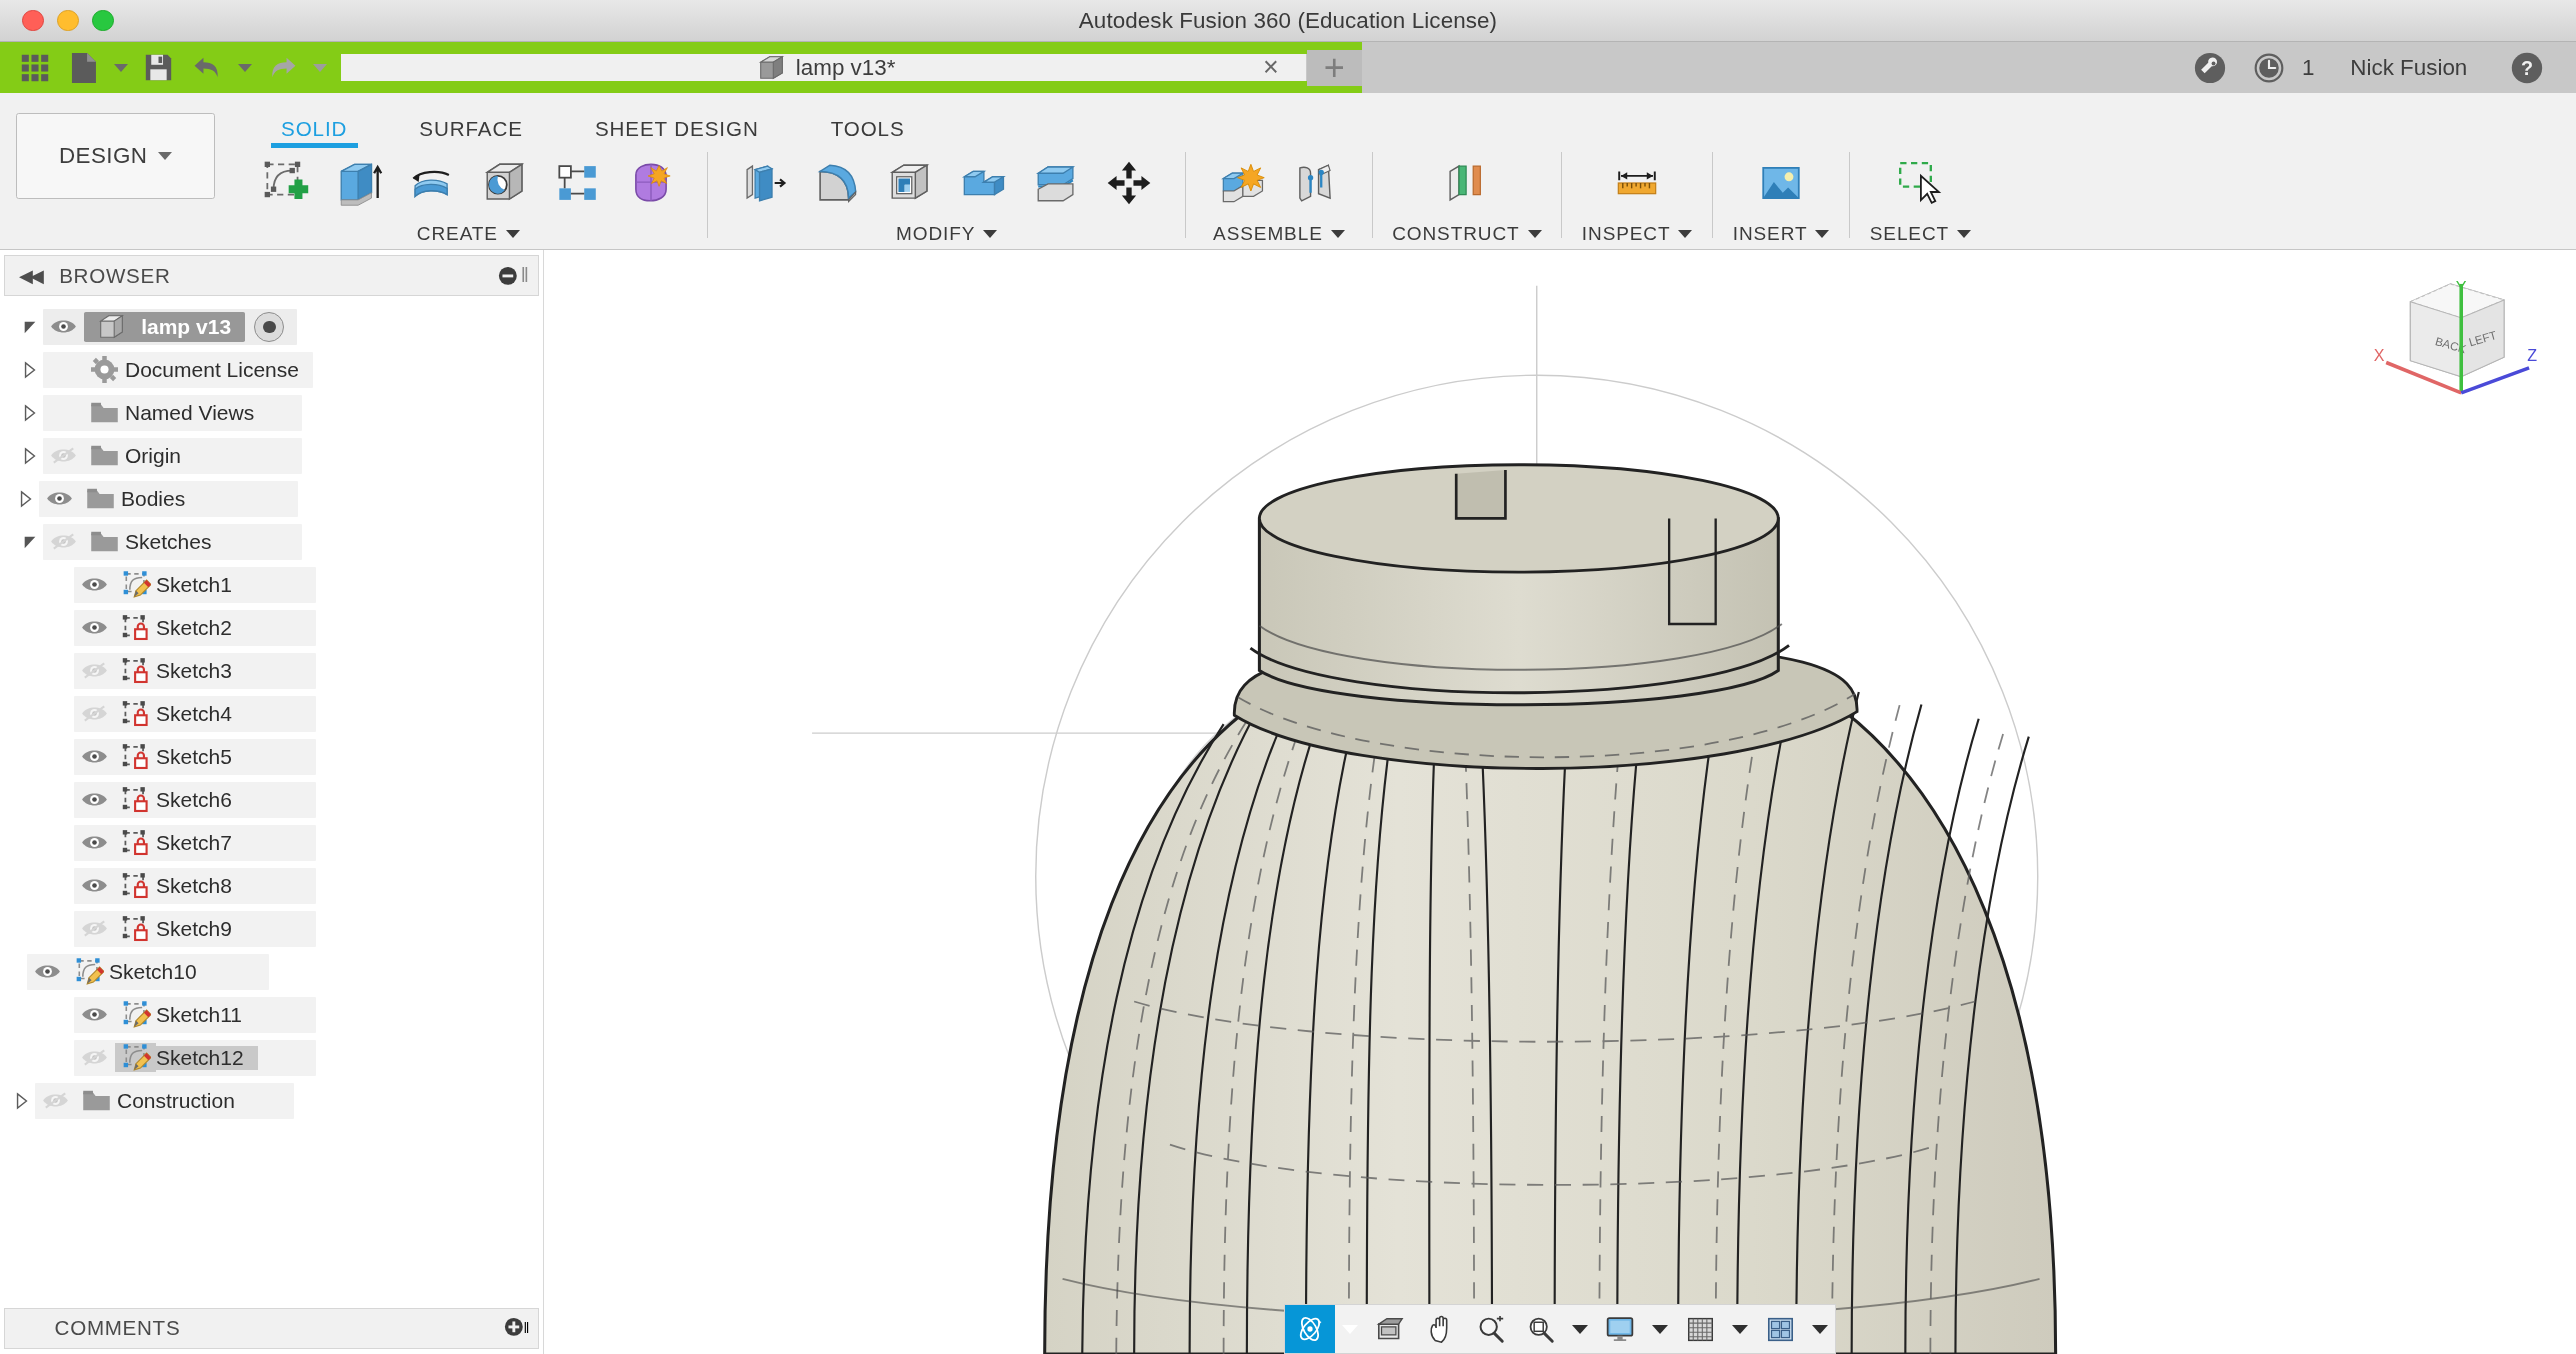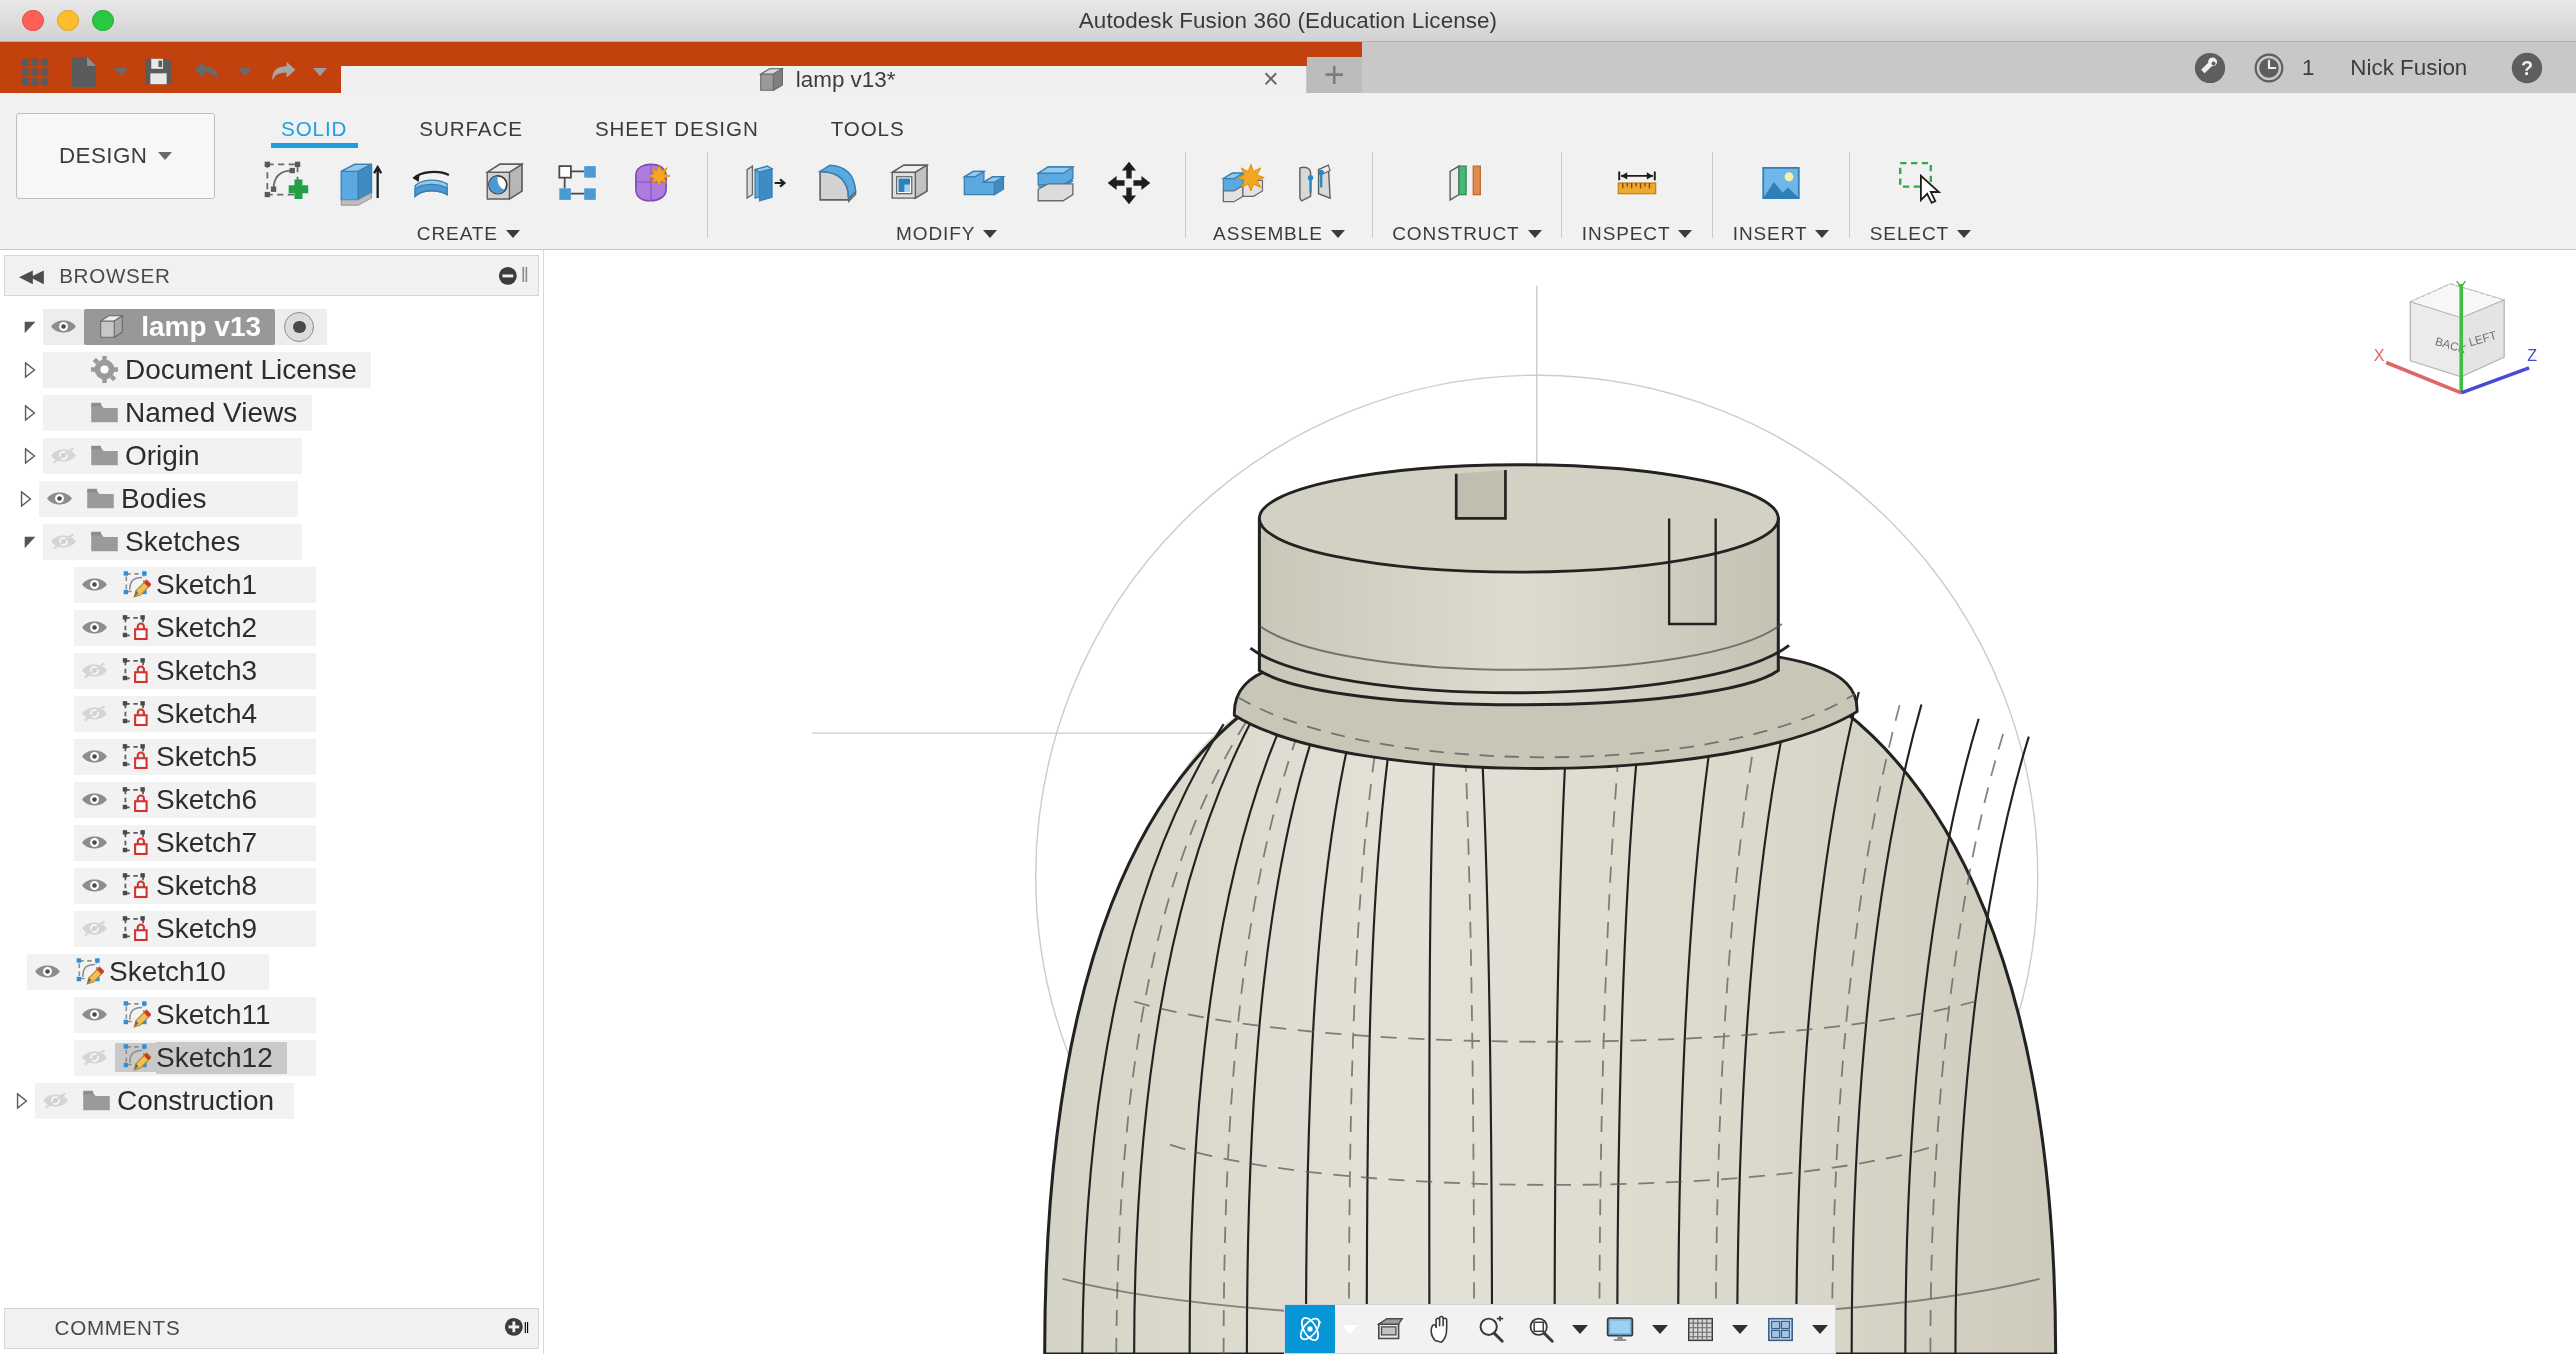--- a/index.html
+++ b/index.html
@@ -23,22 +23,22 @@
   .light.yellow{background:#ffbd2e;border:0.9px solid #dea123;}
   .light.green{background:#28c840;border:0.9px solid #1aab29;}
   .app-title{
     position:absolute; left:0; right:0; text-align:center;
     font-size:22.4px; color:#3a3a3a; letter-spacing:0.1px;
   }
 
   
   .tabstrip{
     height:51px; width:100%;
-    background:#c2410c;
-    display:flex; align-items:flex-end; position:relative;
+    background:#84cc16;
+    display:flex; align-items:center; position:relative;
   }
   .qat{ display:flex; align-items:center; gap:3.6px; padding-left:12.5px; padding-right:9px; }
   .qicon{
     width:45px;height:43px; display:flex;align-items:center;justify-content:center;
     color:#5b5b5b; cursor:default;
   }
   .qicon svg{ display:block; }
   .caret{ width:0;height:0;border-left:7.2px solid transparent;border-right:7.2px solid transparent;
           border-top:8px solid #6a6a6a; }
   .caret.lite{ border-top-color:#9d9d9d; }
@@ -123,21 +123,21 @@
   .panel-head .pbtn{ width:25px;height:25px; display:flex;align-items:center;justify-content:center; }
   .panel-head .grip{ width:9px; color:#8a8a8a; font-size:19.7px; text-align:center; }
 
   .tree{ flex:1; overflow:hidden; padding-top:9px; }
   .node{
     display:flex; align-items:center; height:43px; position:relative;
   }
   .twisty{ width:27px; display:flex; align-items:center; justify-content:center; }
   .eye{ width:41px; display:flex;align-items:center;justify-content:center; }
   .nicon{ width:41px; display:flex;align-items:center;justify-content:center; }
-  .nlabel{ font-size:28px; color:#2d2d2d; }
+  .nlabel{ font-size:21px; color:#2d2d2d; }
   .rowbg{ background:#f2f2f2; display:flex; align-items:center; height:36px; border-radius:0.9px;}
   .node.root .rowbg{ background:#ededed; }
   .chip{ background:#989898; color:#fff; display:flex;align-items:center; gap:9px;
          padding:1.8px 14.3px 1.8px 7.2px; border-radius:1.8px; }
   .chip .nlabel{ color:#ffffff; font-weight:bold; }
   .selrow{ background:#c9c9c9 !important; }
   .radio{ width:30px;height:30px;border-radius:50%;background:#dcdcdc;border:1.8px solid #8d8d8d;
           display:flex;align-items:center;justify-content:center; margin-left:9px;}
   .radio i{ width:12.5px;height:12.5px;border-radius:50%;background:#4a4a4a;display:block; }
 

